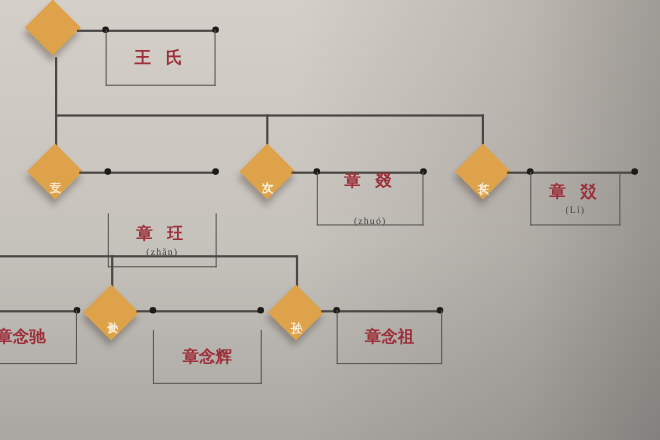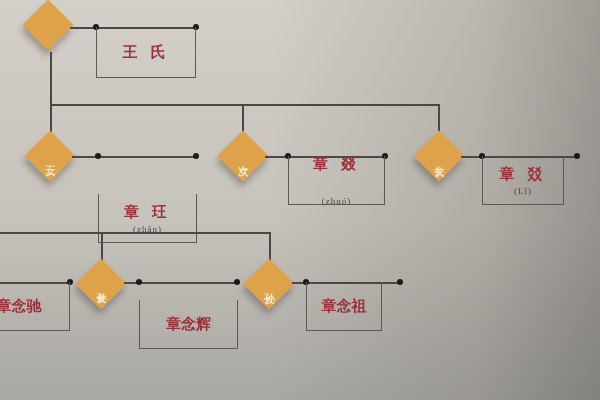--- a/index.html
+++ b/index.html
@@ -99,15 +99,15 @@
 <div class="dot" style="left:234px; top:279px;"></div>
 <div class="box" style="left:139px; top:282px; width:99px; height:49px;margin-top:18px;">
   <span class="name" style="letter-spacing:0;">章念辉</span>
 </div>
 
 <div class="diamond" style="left:251px; top:266px;"></div>
 <div class="dlabel" style="left:249px; top:268px; height:32px;">长孙</div>
 <div class="line h" style="left:292px; top:282px; width:110px;"></div>
 <div class="dot" style="left:303px; top:279px;"></div>
 <div class="dot" style="left:397px; top:279px;"></div>
-<div class="box" style="left:306px; top:282px; width:76px; height:49px;">
+<div class="box" style="left:306px; top:282px; width:96px; height:49px;">
   <span class="name" style="letter-spacing:0;">章念祖</span>
 </div>
 
 </body></html>

